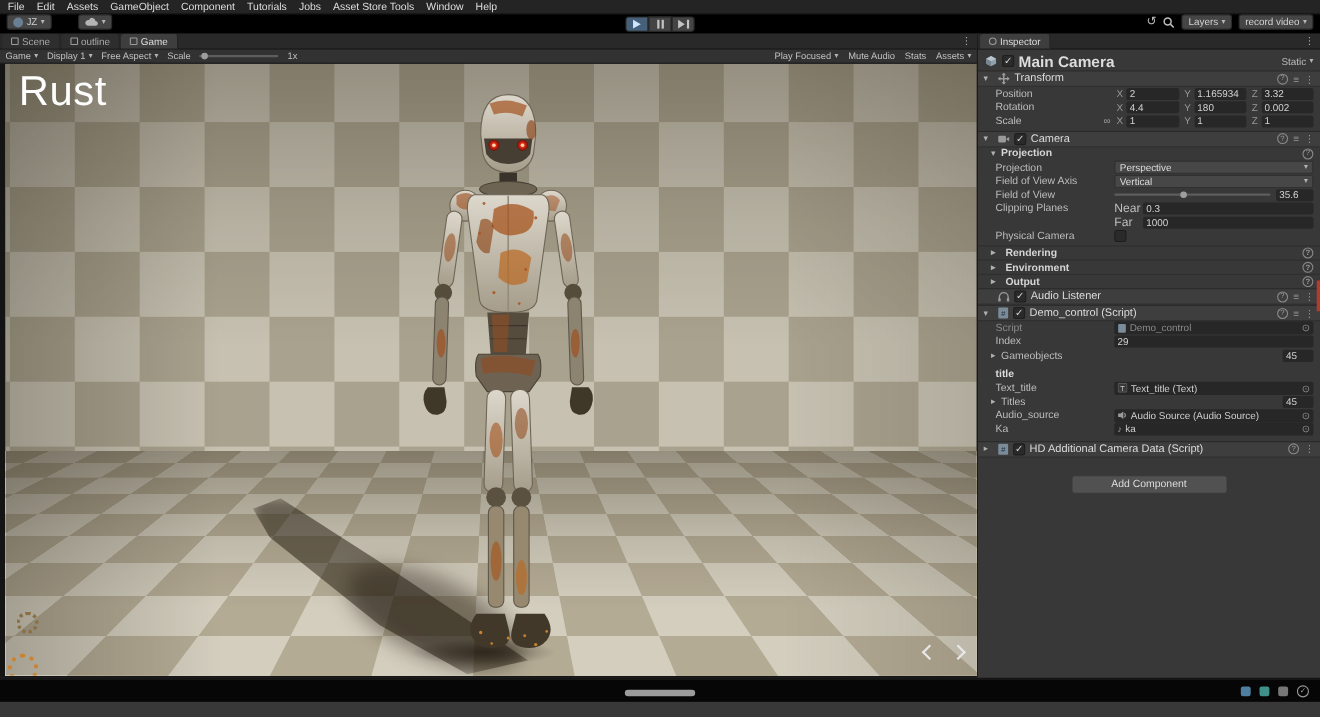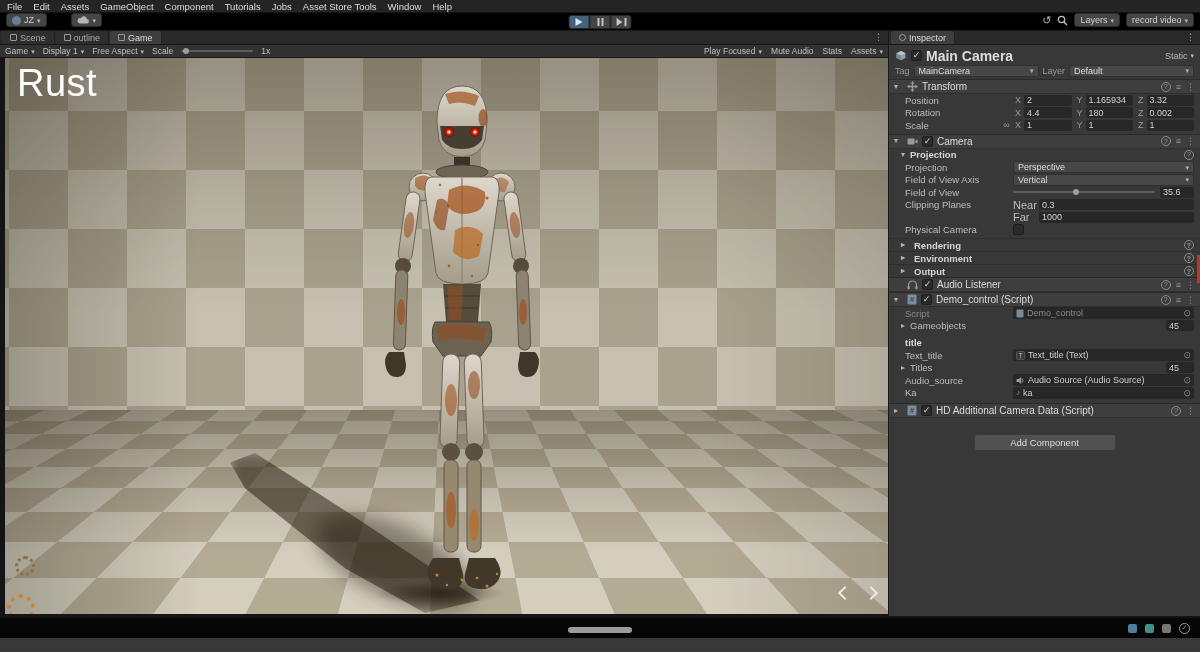--- a/index.html
+++ b/index.html
@@ -374,32 +374,20 @@
           <span class="chk">
               <i>✓</i>
             </span>
           <span class="goname">Main Camera</span>
           <div class="staticdd">
             <span>Static</span>
             <span class="caret">▾</span>
           </div>
         </div>
 
-        <div class="tagrow">
-          <span>Tag</span>
-          <div class="dd">
-            <span class="lab">MainCamera</span>
-            <span class="caret">▾</span>
-          </div>
-          <span>Layer</span>
-          <div class="dd">
-            <span class="lab">Default</span>
-            <span class="caret">▾</span>
-          </div>
-        </div>
 
         <div class="chdr">
           <span class="fold">▾</span>
           <svg width="11" height="11">
               <path d="M5.5 0 L7.5 2.5 H6.2 V4.8 H8.5 V3.5 L11 5.5 L8.5 7.5 V6.2 H6.2 V8.5 H7.5 L5.5 11 L3.5 8.5 H4.8 V6.2 H2.5 V7.5 L0 5.5 L2.5 3.5 V4.8 H4.8 V2.5 H3.5 Z" fill="#9a9a9a"></path>
             </svg>
           <span class="cname">Transform</span>
           <div class="hicons">
             <span class="helpc">?</span>
             <span>≡</span>
@@ -556,20 +544,24 @@
         <div class="irow">
           <span class="ilabel w108 dim">Script</span>
           <div class="ofield">
             <svg width="8" height="9">
                 <rect x="0.5" y="0.5" width="7" height="8" rx="1" fill="#7a8b99"></rect>
               </svg>
             <span class="lab dim">Demo_control</span>
             <span class="picker">⊙</span>
           </div>
         </div>
+        <div class="irow">
+          <span class="ilabel w108">Index</span>
+          <span class="nfield">29</span>
+        </div>
         <div class="irow f12">
           <span class="fold">▸</span>
           <span class="ilabel w108">Gameobjects</span>
           <span class="sizef">45</span>
         </div>
         <div class="hdrlbl">title</div>
         <div class="irow">
           <span class="ilabel w108">Text_title</span>
           <div class="ofield">
             <svg width="9" height="9">

